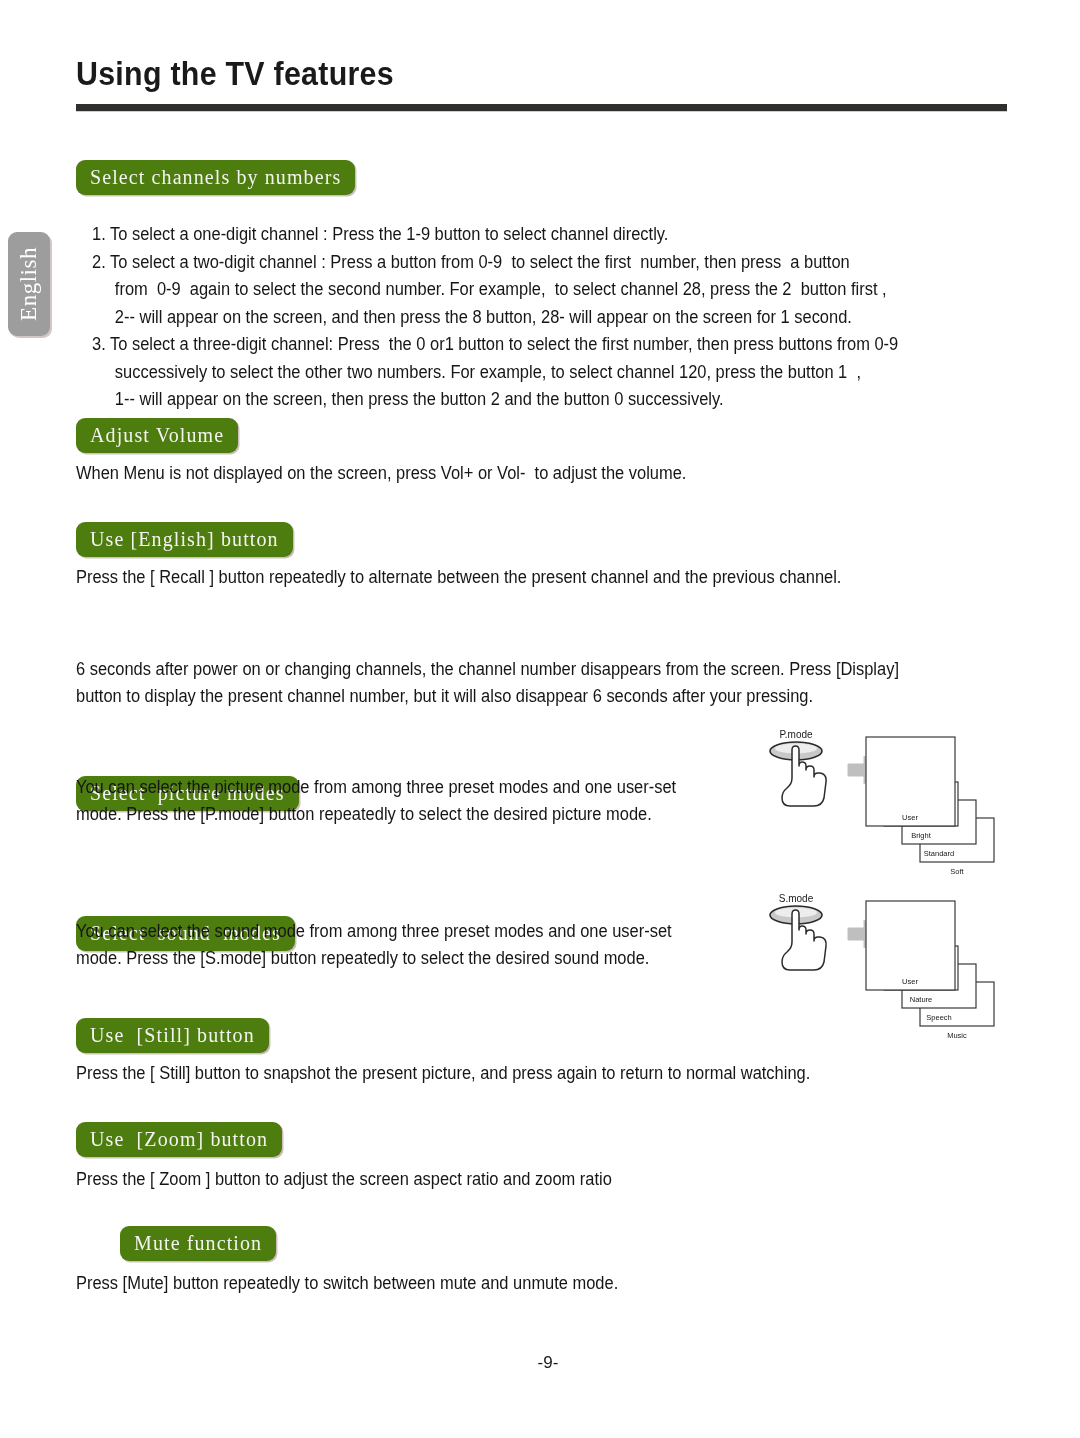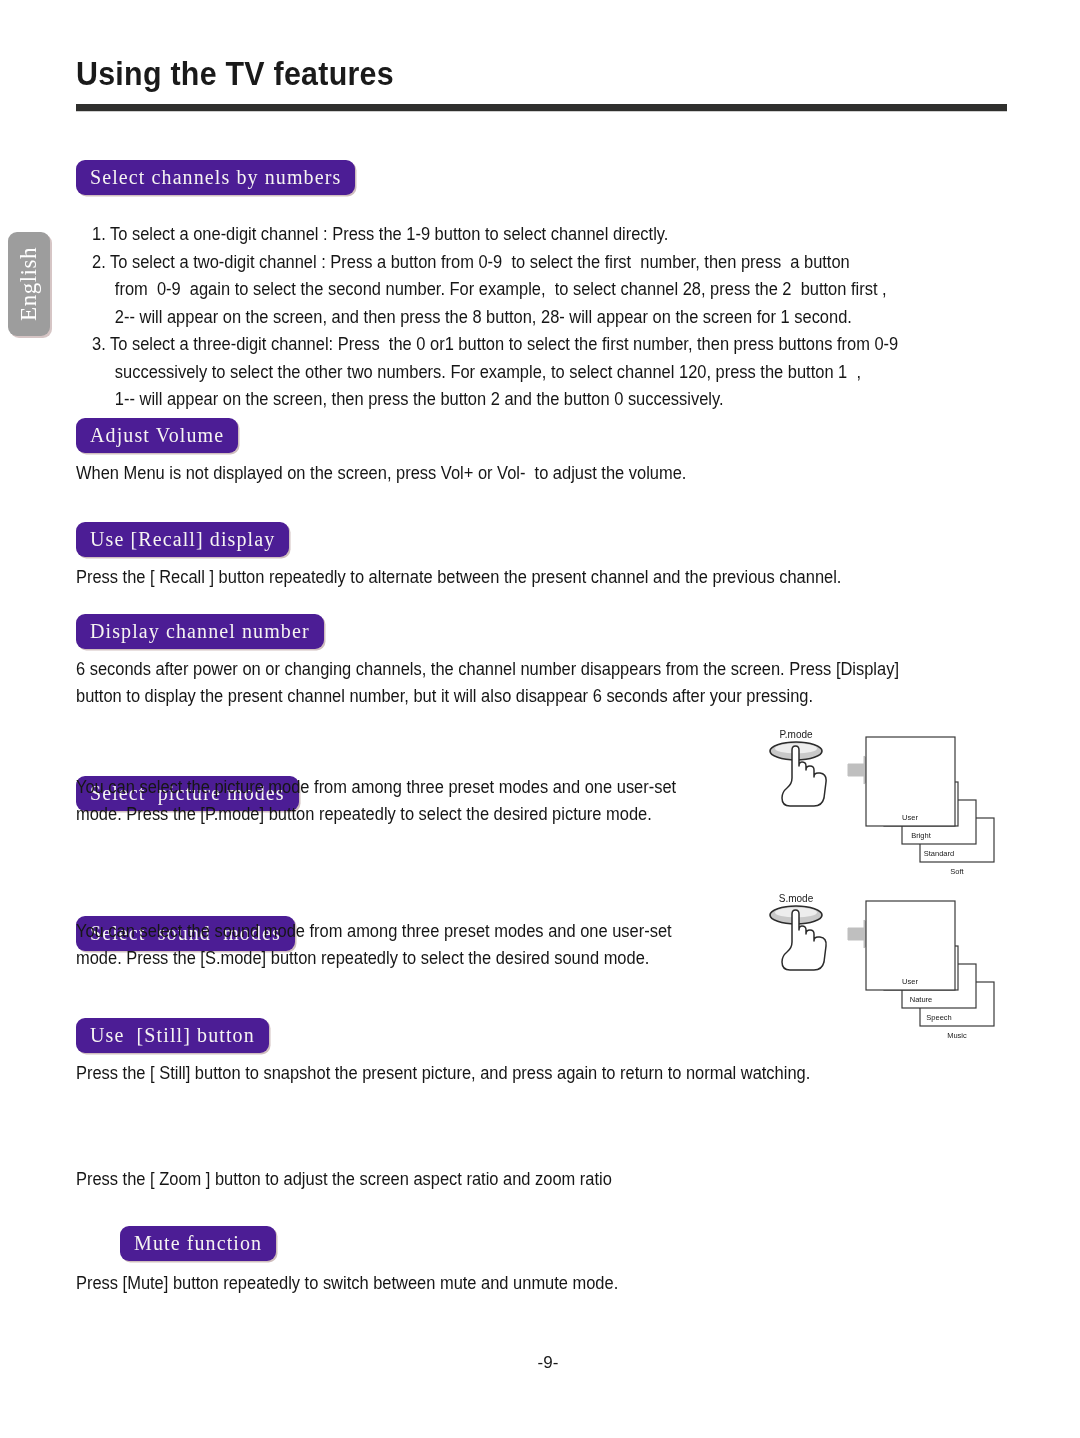--- a/index.html
+++ b/index.html
@@ -66,21 +66,21 @@
   }
   .title-rule {
     margin-top: 12px;
     height: 7px;
     width: 931px;
     background: #2f2f2d;
     box-shadow: 0 1px 0 #cfcfcf;
   }
   .badge {
     display: inline-block;
-    background: #4c1d95;
+    background: #4d7c0f;
     color: #f6f4f2;
     font-family: "Liberation Serif", serif;
     font-size: 20px;
     line-height: 1;
     padding: 7px 14px 8px 14px;
     border-radius: 9px;
     letter-spacing: 1.1px;
     box-shadow: 1.5px 1.5px 0 rgba(150,110,110,0.45);
     white-space: pre;
   }
@@ -180,27 +180,24 @@
      successively to select the other two numbers. For example, to select channel 120, press the button 1  ,
      1-- will appear on the screen, then press the button 2 and the button 0 successively.</div>
     </div>
 
     <div class="s-volume">
       <span class="badge">Adjust Volume</span>
     </div>
     <div class="s-volume-b body-text">When Menu is not displayed on the screen, press Vol+ or Vol-  to adjust the volume.</div>
 
     <div class="s-recall">
-      <span class="badge">Use [Recall] display</span>
+      <span class="badge">Use [English] button</span>
     </div>
     <div class="s-recall-b body-text">Press the [ Recall ] button repeatedly to alternate between the present channel and the previous channel.</div>
 
-    <div class="s-display">
-      <span class="badge">Display channel number</span>
-    </div>
     <div class="s-display-b body-text">6 seconds after power on or changing channels, the channel number disappears from the screen. Press [Display]
 button to display the present channel number, but it will also disappear 6 seconds after your pressing.</div>
 
     <div class="s-picture">
       <span class="badge">Select  picture modes</span>
     </div>
     <div class="s-picture-b body-text">You can select the picture mode from among three preset modes and one user-set
 mode. Press the [P.mode] button repeatedly to select the desired picture mode.</div>
 
     <div class="diagram pic">
@@ -260,20 +257,23 @@
         <text x="177" y="132" font-family="Liberation Sans, sans-serif" font-size="7.5" fill="#1a1a1a" text-anchor="middle">Speech</text>
         <text x="195" y="150" font-family="Liberation Sans, sans-serif" font-size="7.5" fill="#1a1a1a" text-anchor="middle">Music</text>
       </svg>
     </div>
 
     <div class="s-still">
       <span class="badge">Use  [Still] button</span>
     </div>
     <div class="s-still-b body-text">Press the [ Still] button to snapshot the present picture, and press again to return to normal watching.</div>
 
+    <div class="s-zoom">
+      <span class="badge">Use  [Zoom] button</span>
+    </div>
     <div class="s-zoom-b body-text">Press the [ Zoom ] button to adjust the screen aspect ratio and zoom ratio</div>
 
     <div class="s-mute">
       <span class="badge">Mute function</span>
     </div>
     <div class="s-mute-b body-text">Press [Mute] button repeatedly to switch between mute and unmute mode.</div>
 
     <div class="footer">-9-</div>
 
   </div>

